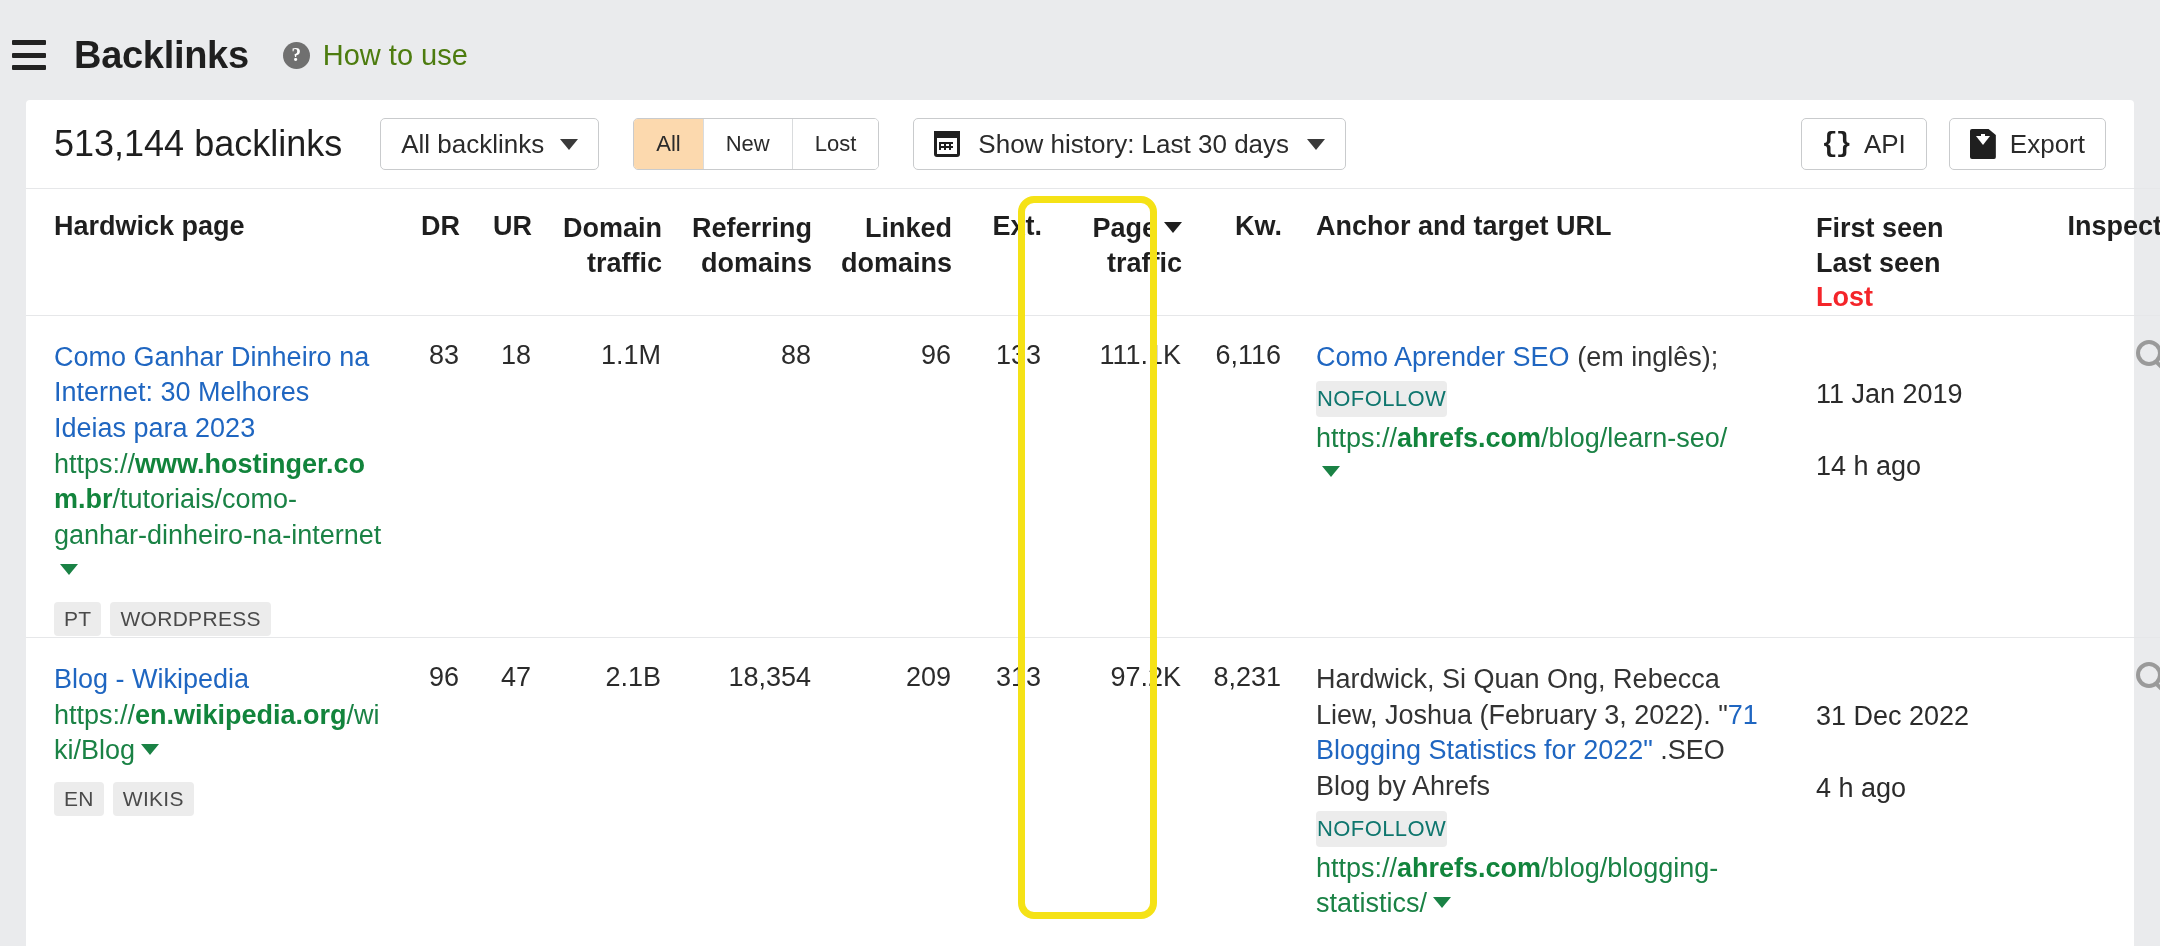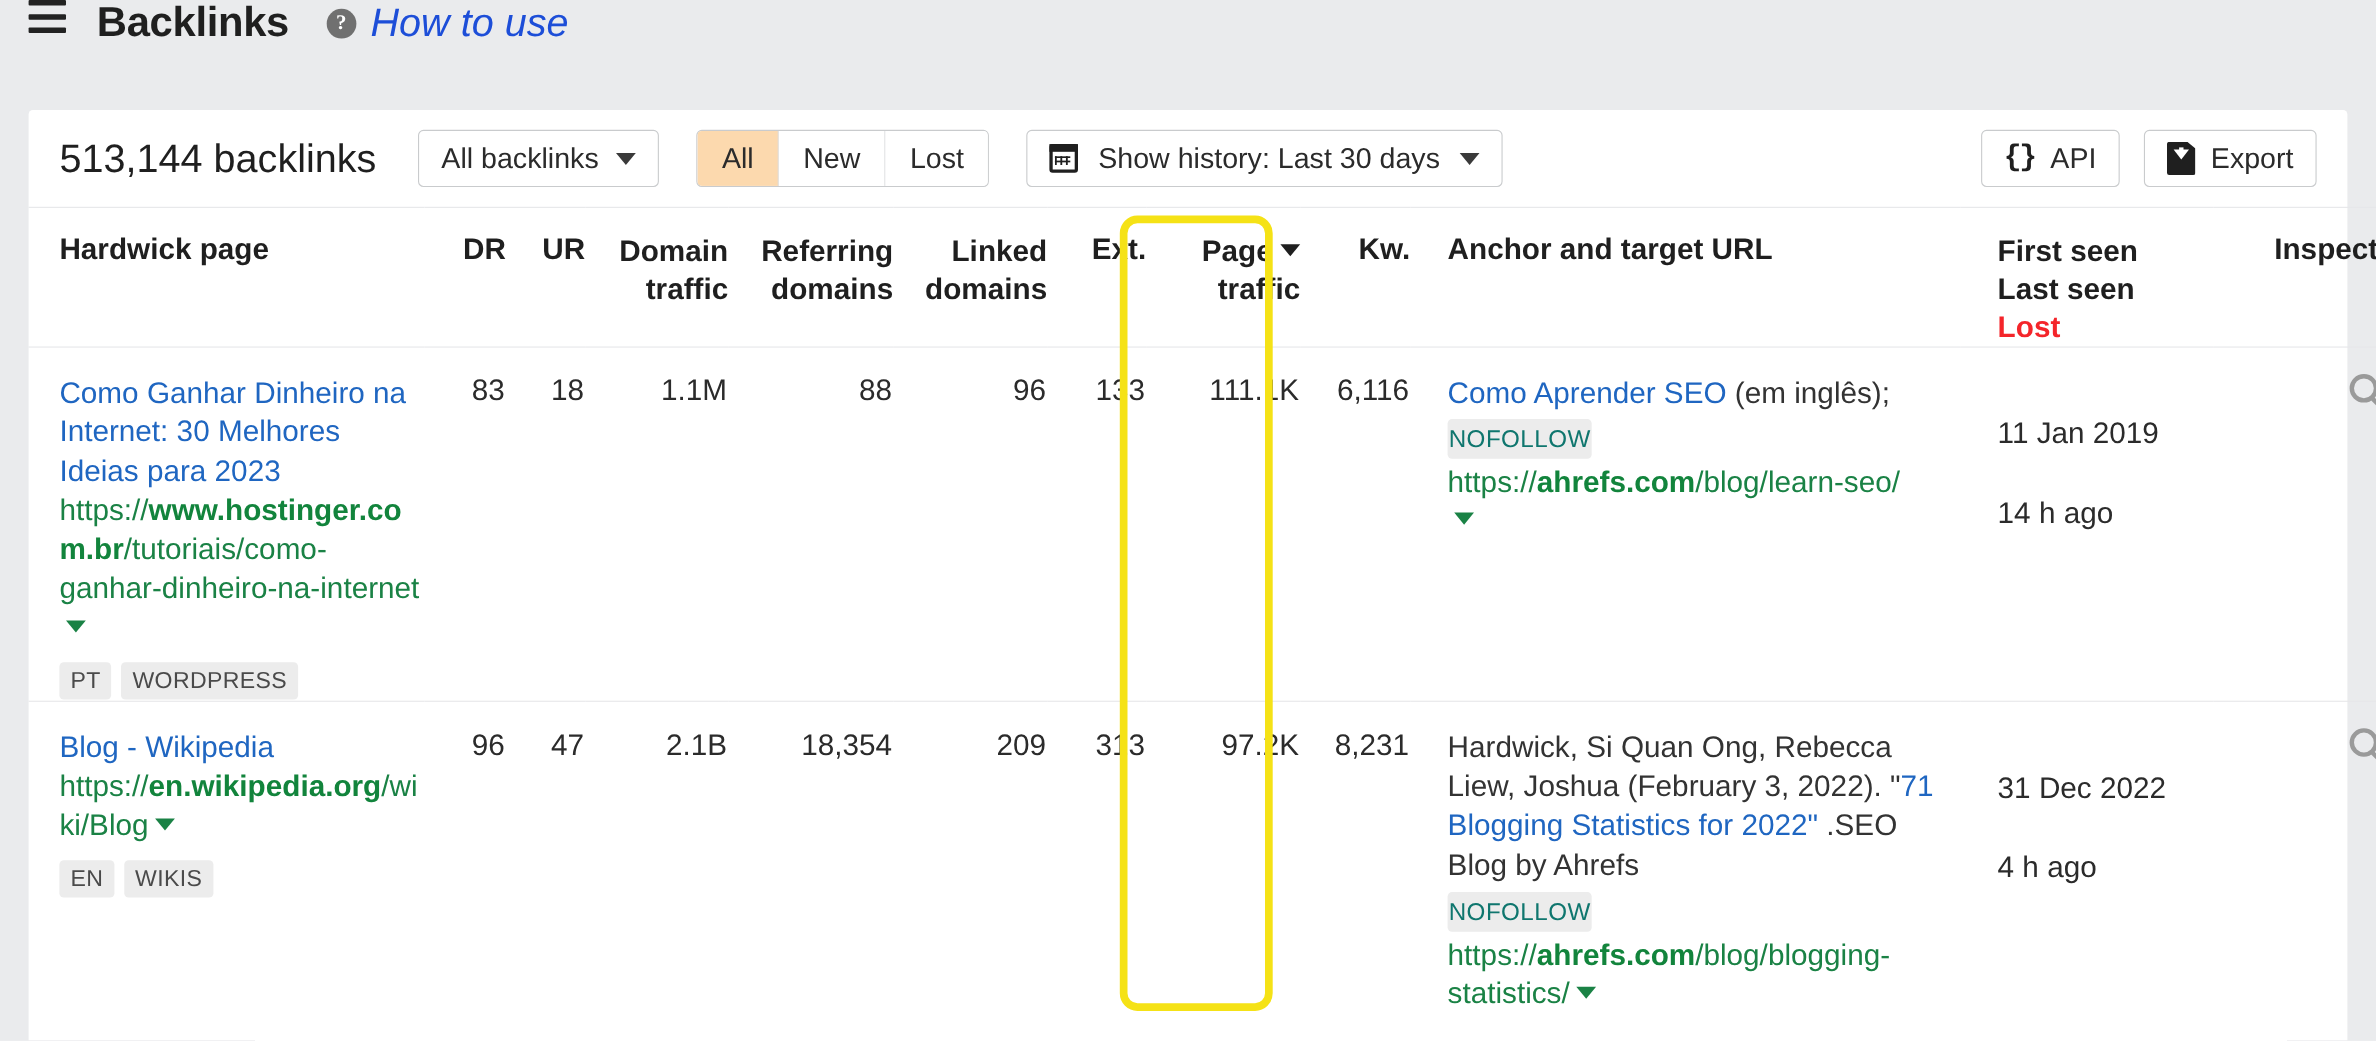--- a/index.html
+++ b/index.html
@@ -9,43 +9,43 @@
     background: #eaebed;
     font-family: "Liberation Sans", sans-serif;
     -webkit-font-smoothing: antialiased;
   }
   .page { width: 2160px; height: 946px; position: relative; overflow: hidden; background: #eaebed; }
 
   
   .topbar {
     height: 110px;
     display: flex;
-    align-items: flex-start;
-    padding-left: 26px;
+    align-items: center;
+    padding-left: 12px;
     background: #eaebed;
   }
   .hamburger {
     width: 34px; height: 30px;
     display: flex; flex-direction: column; justify-content: space-between;
     margin-right: 28px; cursor: pointer;
   }
   .hamburger span { display: block; height: 5px; background: #222; border-radius: 1px; }
   .app-title {
     font-size: 38px; font-weight: bold; color: #1f1f1f;
     letter-spacing: -0.3px; margin-right: 34px;
   }
   .howto { display: flex; align-items: center; gap: 13px; cursor: pointer; }
   .q-icon {
     width: 27px; height: 27px; border-radius: 50%;
     background: #707070; color: #fff;
     font-size: 19px; font-weight: bold;
     display: flex; align-items: center; justify-content: center;
     font-family: "Liberation Serif", serif;
   }
-  .howto-label { font-size: 36px; color: #1d4ed8; font-style: italic; }
+  .howto-label { font-size: 29px; color: #4d7c0f; }
 
   
   .card {
     position: absolute; left: 26px; top: 100px;
     width: 2108px; height: 860px;
     background: #fff;
     border-radius: 4px;
   }
 
   
@@ -79,21 +79,21 @@
     margin-left: 34px;
     display: flex;
     border: 1px solid #c9cbcd;
     border-radius: 5px;
     overflow: hidden;
     height: 52px;
   }
   .seg-item {
     display: flex; align-items: center; justify-content: center;
     padding: 0 22px;
-    font-size: 26px; color: #2b2b2b;
+    font-size: 22px; color: #2b2b2b;
     border-right: 1px solid #d9dbdd;
     cursor: pointer;
     background: #fff;
   }
   .seg-item:last-child { border-right: none; }
   .seg-item.active { background: #fcd9ae; }
   .dd-history { margin-left: 34px; gap: 18px; }
   .cal-icon {
     width: 26px; height: 26px;
     border: 3px solid #1f1f1f;

